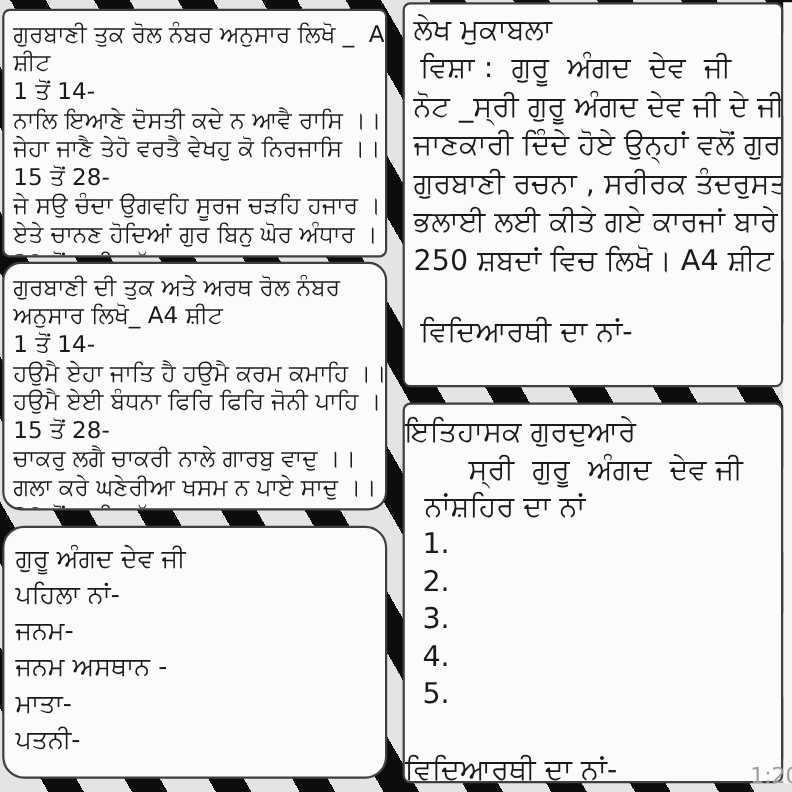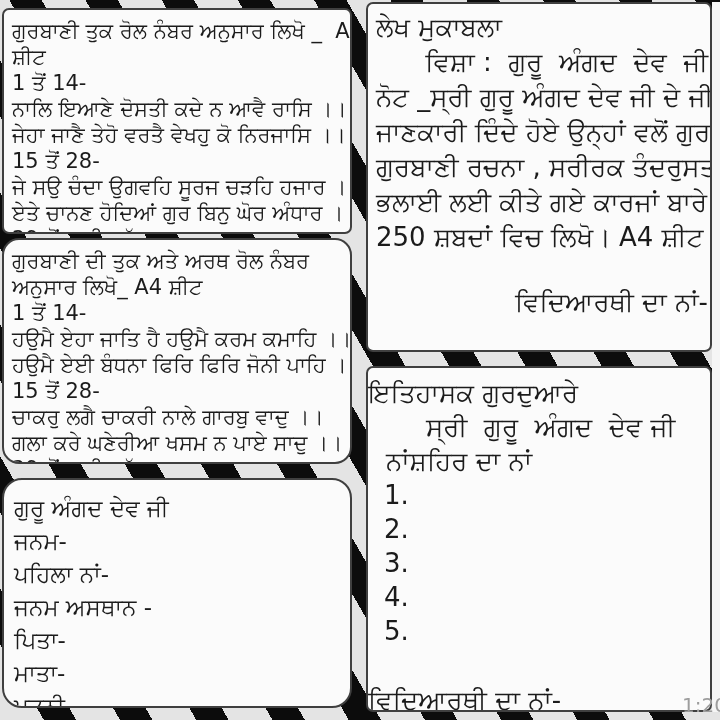--- a/index.html
+++ b/index.html
@@ -17,25 +17,25 @@
     border: 2px solid #3f3f3f;
     border-radius: 7px;
     overflow: hidden;
     box-sizing: border-box;
   }
   .line { white-space: pre; }
   #p1, #p2 { left: 2px; width: 350px; height: 226px; padding: 8px 4px 0 8px; font-size: 21px; line-height: 26px; }
   #p1 { top: 8px; }
   #p2 { top: 238px; border-radius: 17px; }
   #p3 { left: 2px; top: 478px; width: 350px; height: 230px; padding: 12px 4px 0 10px; font-size: 23px; line-height: 33px; border-radius: 20px; }
-  #p4 { left: 366px; top: 2px; width: 346px; height: 350px; padding: 6px 2px 0 8px; font-size: 26px; line-height: 35px; }
+  #p4 { left: 366px; top: 2px; width: 346px; height: 350px; padding: 6px 15px 0 8px; font-size: 26px; line-height: 35px; }
   #p5 { left: 366px; top: 366px; width: 346px; height: 346px; padding: 8px 0 0 0; font-size: 26px; line-height: 34px; }
   .indent-sub { padding-left: 58px; }
   .indent-num { padding-left: 16px; }
-  .indent-sm { padding-left: 6px; text-align: right; }
+  .indent-sm { padding-left: 6px; }
   .cols { display: flex; }
   .cols .c1 { margin-left: 18px; }
   .cols .c2 { }
   .spacer35 { height: 35px; }
   .spacer30 { height: 30px; }
   .right-sliver {
     position: absolute; left: 712px; top: 2px; width: 8px; height: 710px;
     background: #f5f5f5;
   }
   .clock {
@@ -68,24 +68,23 @@
   <div class="line">ਹਉਮੈ ਏਹਾ ਜਾਤਿ ਹੈ ਹਉਮੈ ਕਰਮ ਕਮਾਹਿ ।।</div>
   <div class="line">ਹਉਮੈ ਏਈ ਬੰਧਨਾ ਫਿਰਿ ਫਿਰਿ ਜੋਨੀ ਪਾਹਿ ।।</div>
   <div class="line">15 ਤੋਂ 28-</div>
   <div class="line">ਚਾਕਰੁ ਲਗੈ ਚਾਕਰੀ ਨਾਲੇ ਗਾਰਬੁ ਵਾਦੁ ।।</div>
   <div class="line">ਗਲਾ ਕਰੇ ਘਣੇਰੀਆ ਖਸਮ ਨ ਪਾਏ ਸਾਦੁ ।।</div>
   <div class="line">29 ਤੋਂ ਅਖੀਰ ਤੱਕ</div>
 </div>
 
 <div class="panel" id="p3">
   <div class="line">ਗੁਰੂ ਅੰਗਦ ਦੇਵ ਜੀ</div>
+  <div class="line">ਪਹਿਲਾ ਨਾਂ-</div>
   <div class="line">ਜਨਮ-</div>
-  <div class="line">ਪਹਿਲਾ ਨਾਂ-</div>
   <div class="line">ਜਨਮ ਅਸਥਾਨ -</div>
-  <div class="line">ਪਿਤਾ-</div>
   <div class="line">ਮਾਤਾ-</div>
   <div class="line">ਪਤਨੀ-</div>
 </div>
 
 <div class="panel" id="p4">
   <div class="line">ਲੇਖ ਮੁਕਾਬਲਾ</div>
   <div class="line indent-sm">ਵਿਸ਼ਾ :  ਗੁਰੂ  ਅੰਗਦ  ਦੇਵ  ਜੀ</div>
   <div class="line">ਨੋਟ _ਸ੍ਰੀ ਗੁਰੂ ਅੰਗਦ ਦੇਵ ਜੀ ਦੇ ਜੀਵ</div>
   <div class="line">ਜਾਣਕਾਰੀ ਦਿੰਦੇ ਹੋਏ ਉਨ੍ਹਾਂ ਵਲੋਂ ਗੁਰਮੁਖ</div>
   <div class="line">ਗੁਰਬਾਣੀ ਰਚਨਾ , ਸਰੀਰਕ ਤੰਦਰੁਸਤੀ</div>

